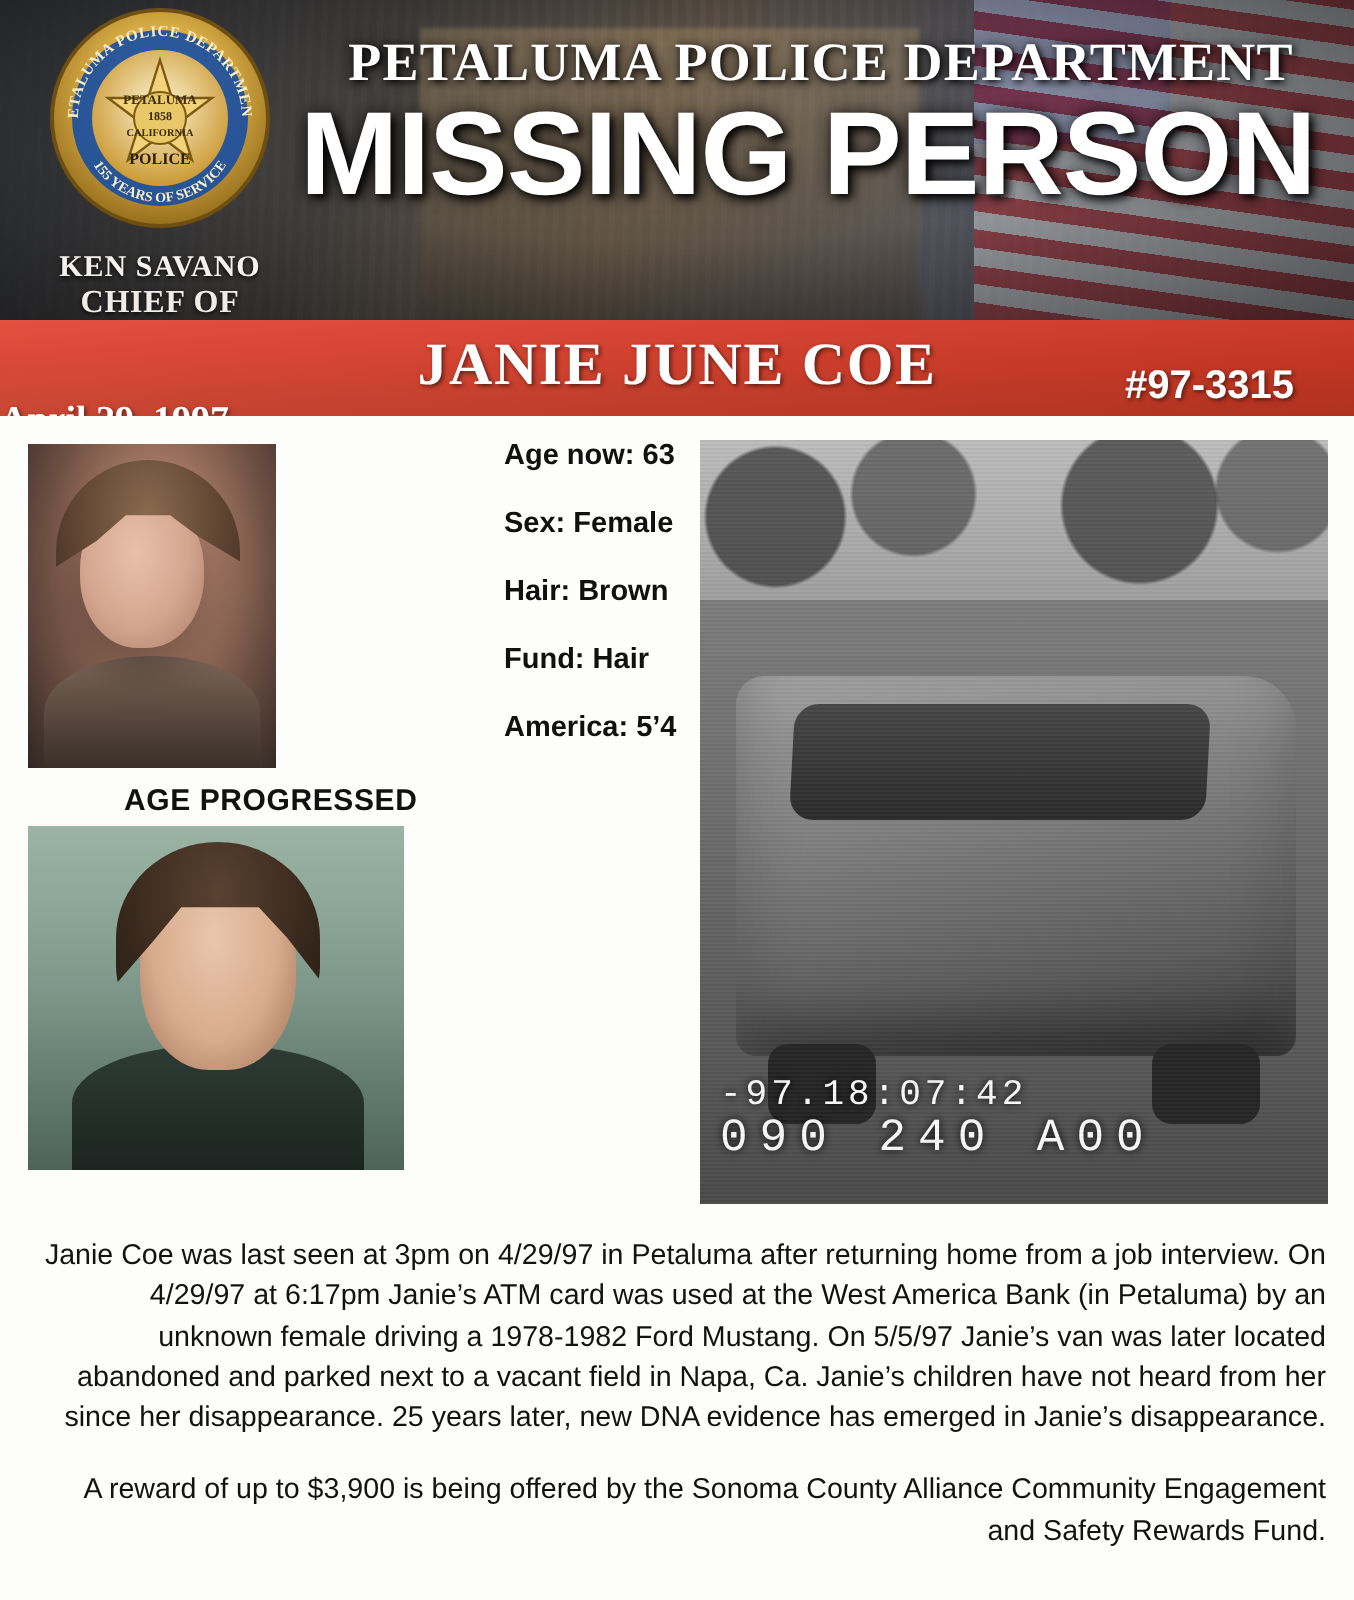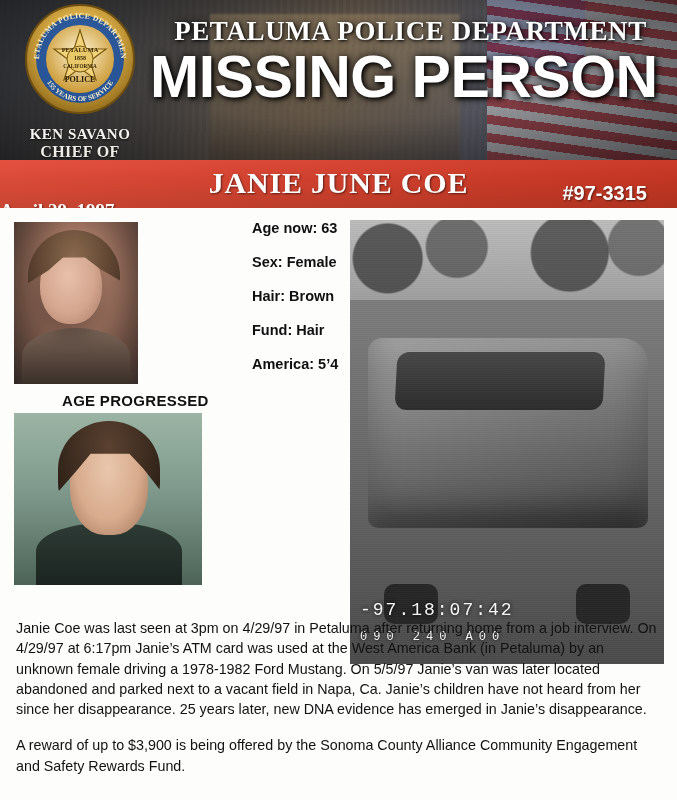--- a/index.html
+++ b/index.html
@@ -268,21 +268,21 @@
     margin-left: 24px;
   }
   .detail-row .dlabel { font-weight: bold; }
   .detail-row .dval { font-weight: bold; }
 
   .photo-scene {
     position: absolute;
     left: 350px;
     top: 12px;
     width: 314px;
-    height: 444px;
+    height: 382px;
     background: #b91c1c;
     overflow: hidden;
     filter: grayscale(1) contrast(1.05);
   }
   .photo-scene .sky {
     position: absolute;
     left: 0; top: 0; right: 0; height: 88px;
     background: linear-gradient(180deg, #b9b9b6 0%, #9b9b98 100%);
   }
   .photo-scene .foliage {
@@ -333,21 +333,21 @@
     letter-spacing: 2px;
     color: #f2f2f2;
     text-shadow: 0 0 4px rgba(0,0,0,.9);
     white-space: nowrap;
   }
   .photo-scene .timestamp2 {
     position: absolute;
     left: 10px;
     bottom: 20px;
     font-family: "Liberation Mono", monospace;
-    font-size: 12px;
+    font-size: 23px;
     letter-spacing: 6px;
     color: #f2f2f2;
     text-shadow: 0 0 4px rgba(0,0,0,.9);
     white-space: nowrap;
   }
   .photo-scene .grain {
     position: absolute;
     inset: 0;
     background: repeating-linear-gradient(0deg, rgba(255,255,255,.05) 0 1px, rgba(0,0,0,.05) 1px 2px);
     opacity: .5;
@@ -356,20 +356,21 @@
   
   .narrative {
     position: absolute;
     left: 16px;
     right: 14px;
     top: 618px;
     font-family: "Liberation Sans", sans-serif;
     font-size: 14.3px;
     line-height: 1.42;
     color: #121212;
+    text-align: right;
   }
   .narrative p { margin: 0 0 16px 0; }
 </style>
 </head>
 <body>
 
 <div class="poster">
 
   <div class="header">
     <div class="header-photo-bg">

